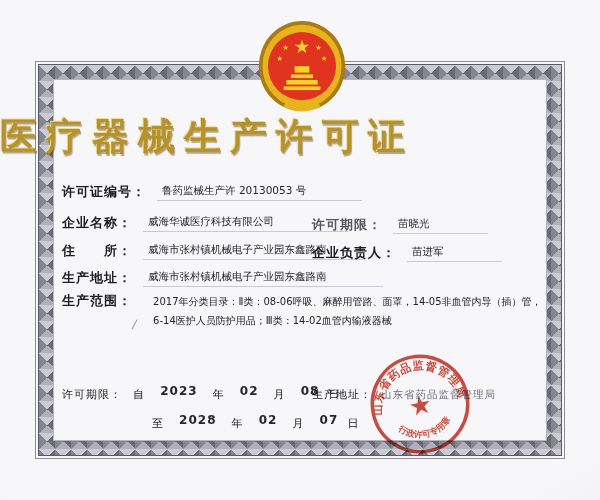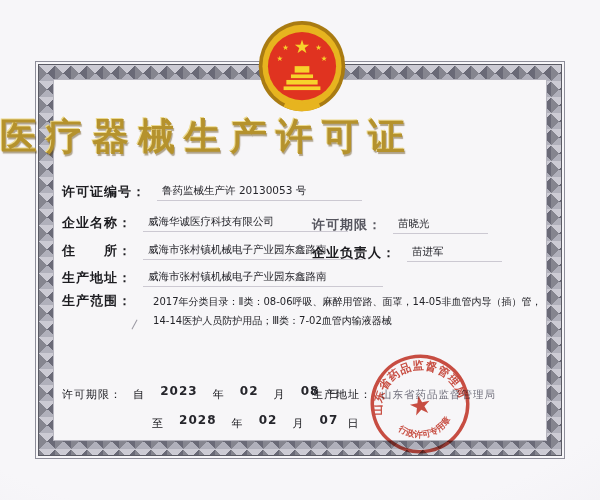--- a/index.html
+++ b/index.html
@@ -92,21 +92,21 @@
 
   <div class="row" style="top:267px">
     <span class="lbl">生产地址：</span>
     <span class="val" style="min-width:230px">威海市张村镇机械电子产业园东鑫路南</span>
   </div>
 
   <div class="row" style="top:292px">
     <span class="lbl" style="vertical-align:top">生产范围：</span><span class="penmark"></span>
     <span class="val noline scope">
       <span>2017年分类目录：Ⅱ类：08-06呼吸、麻醉用管路、面罩，14-05非血管内导（插）管，</span><br>
-      <span>14-14医护人员防护用品；Ⅲ类：7-02血管内输液器械</span>
+      <span>6-14医护人员防护用品；Ⅲ类：14-02血管内输液器械</span>
     </span>
   </div>
 
 
   <div class="row r" style="top:214px">
     <span class="lbl faded">许可期限：</span>
     <span class="val" style="min-width:85px">苗晓光</span>
   </div>
 
   <div class="row r" style="top:242px">

